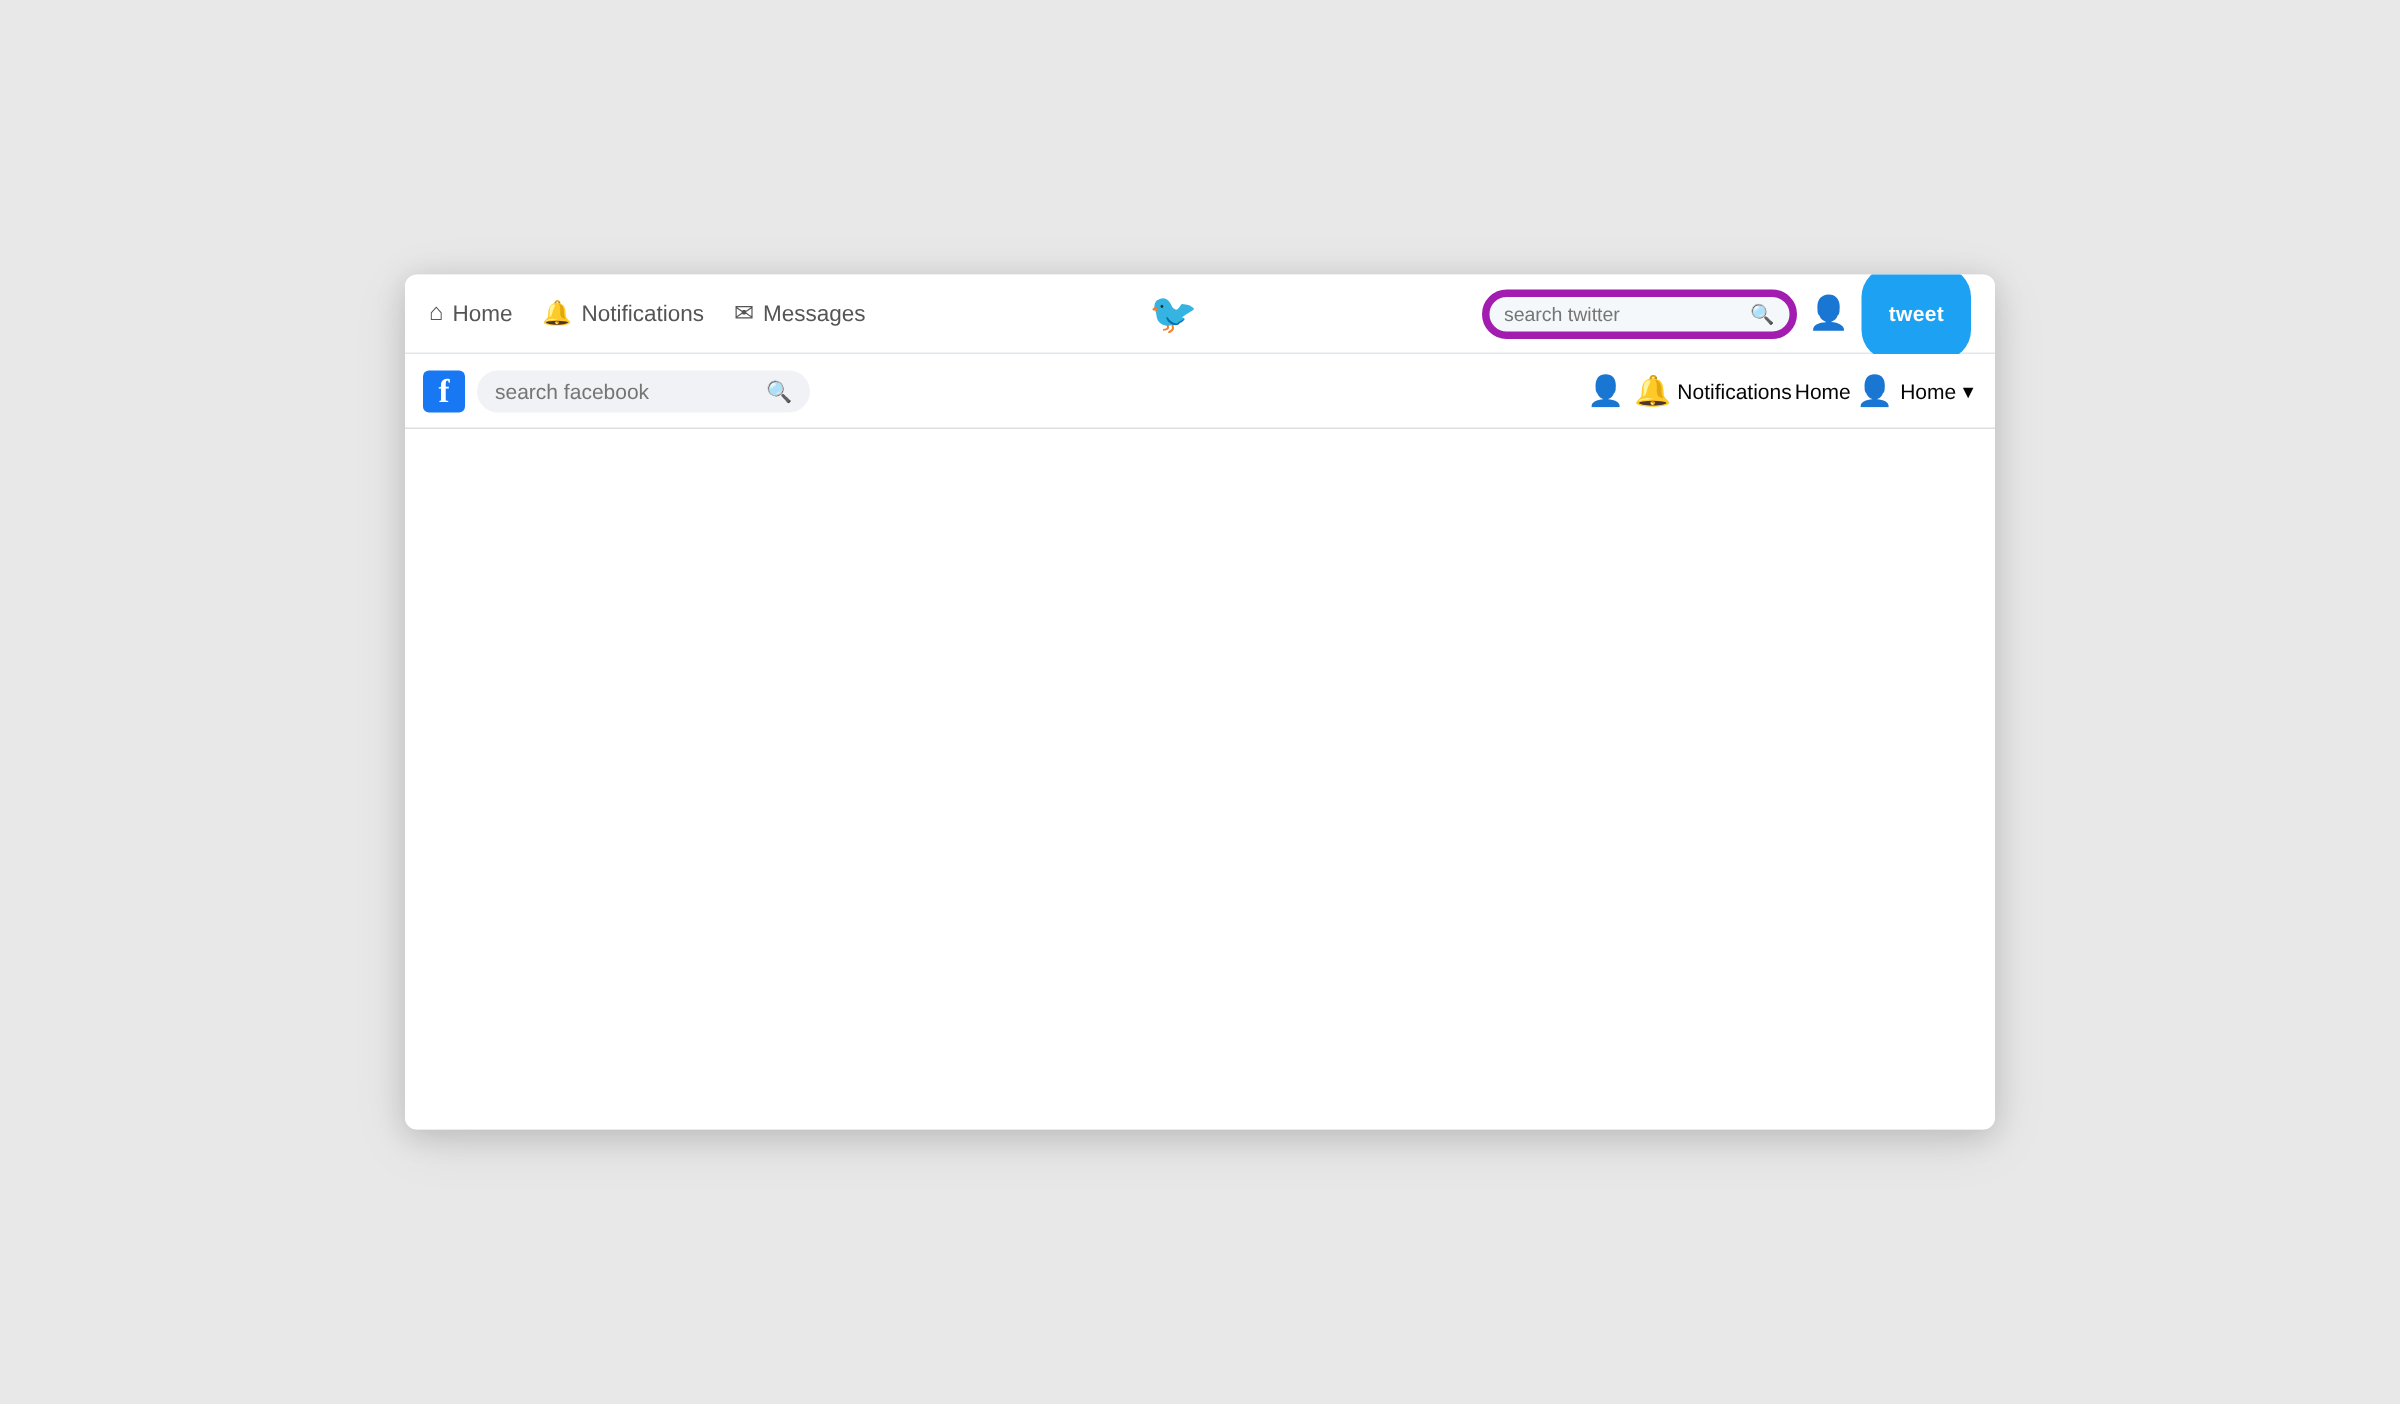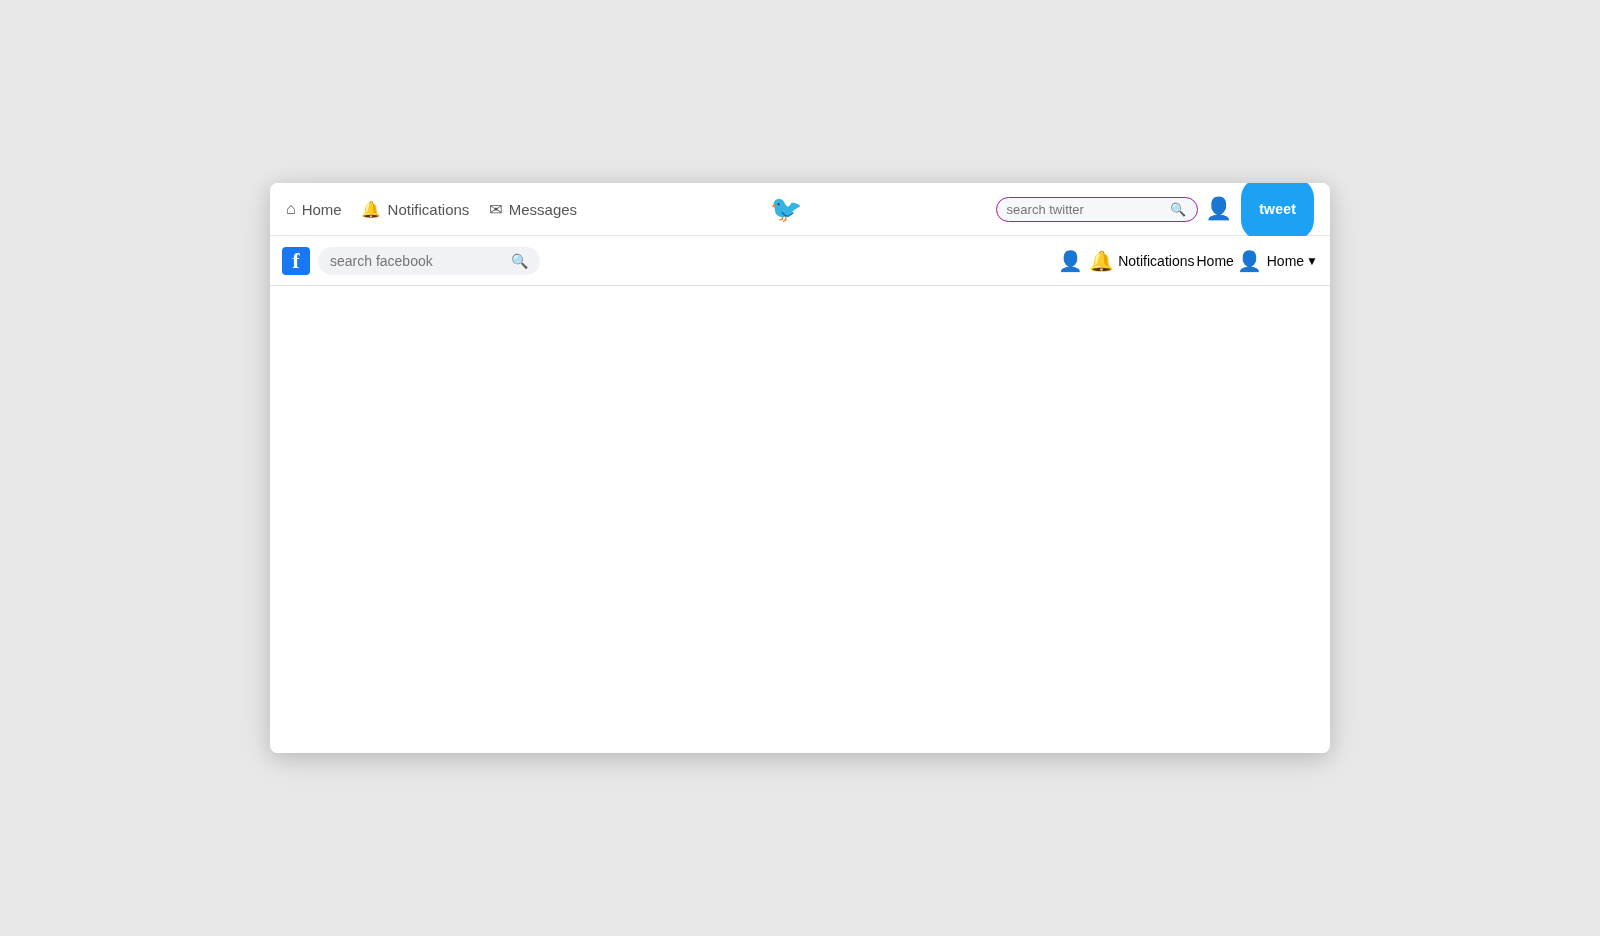--- a/index.html
+++ b/index.html
@@ -76,21 +76,21 @@
     .twitter-nav-right {
       display: flex;
       align-items: center;
       gap: 8px;
     }
 
     .twitter-search-box {
       display: flex;
       align-items: center;
       background: #f5f8fa;
-      border: 1px solid #a21caf;
+      border: 5px solid #a21caf;
       border-radius: 20px;
       padding: 4px 10px;
       gap: 4px;
     }
 
     .twitter-search-input {
       border: none;
       background: transparent;
       outline: none;
       font-size: 13px;

